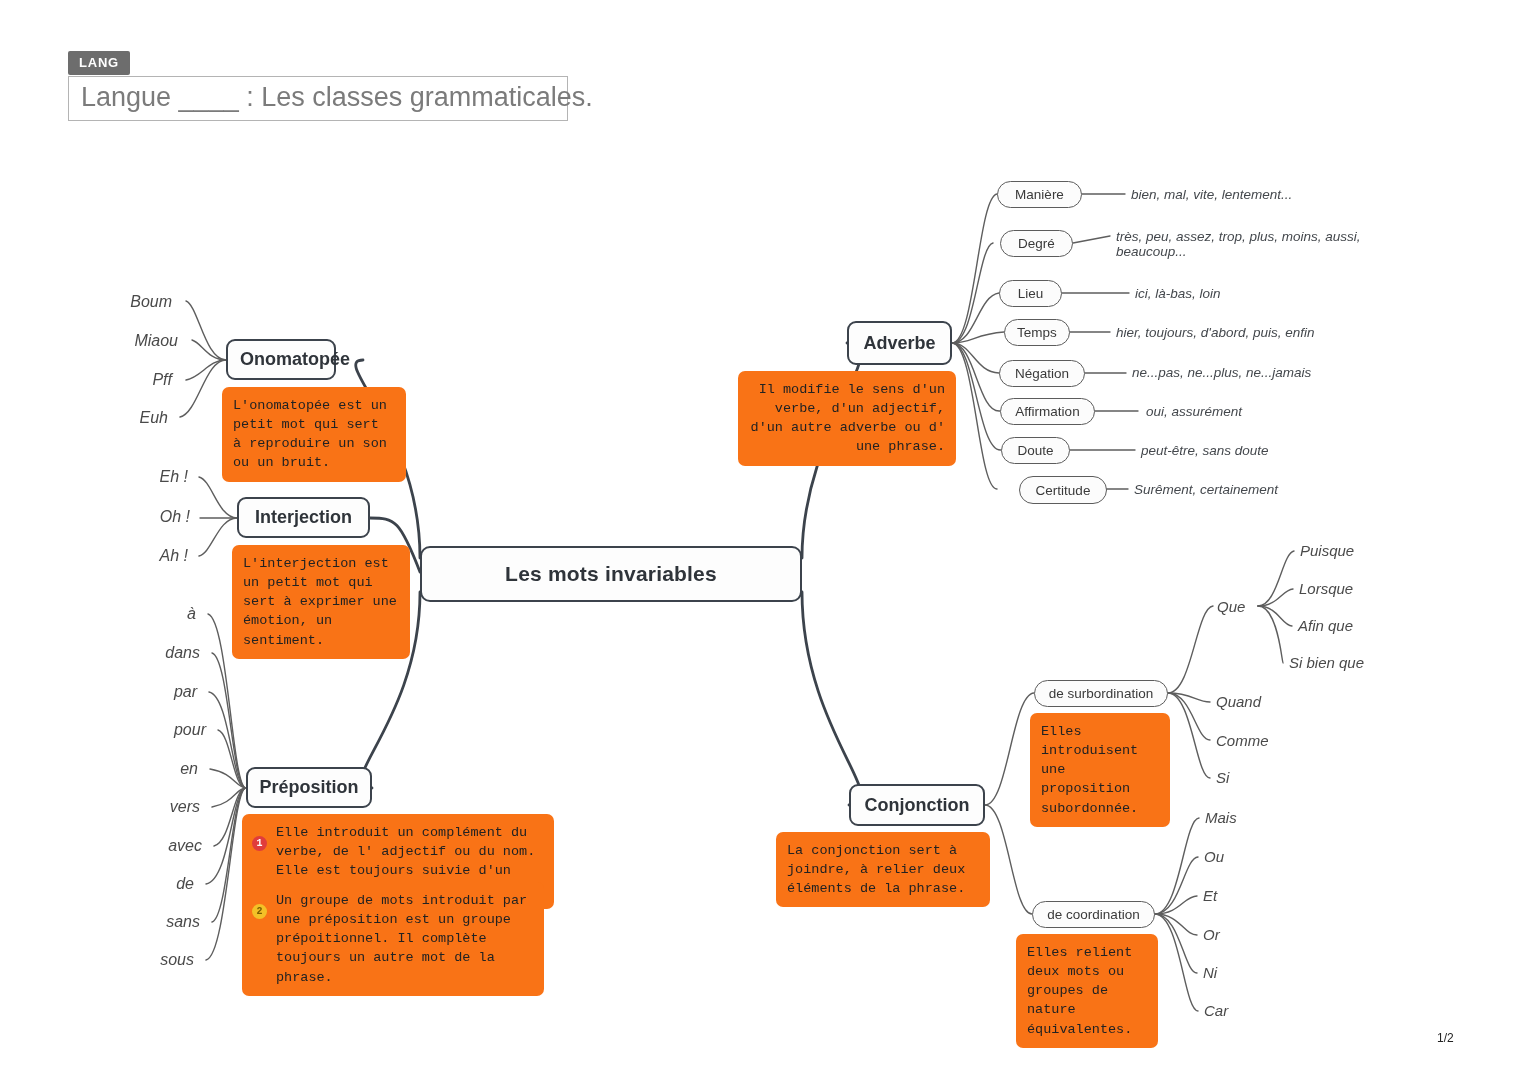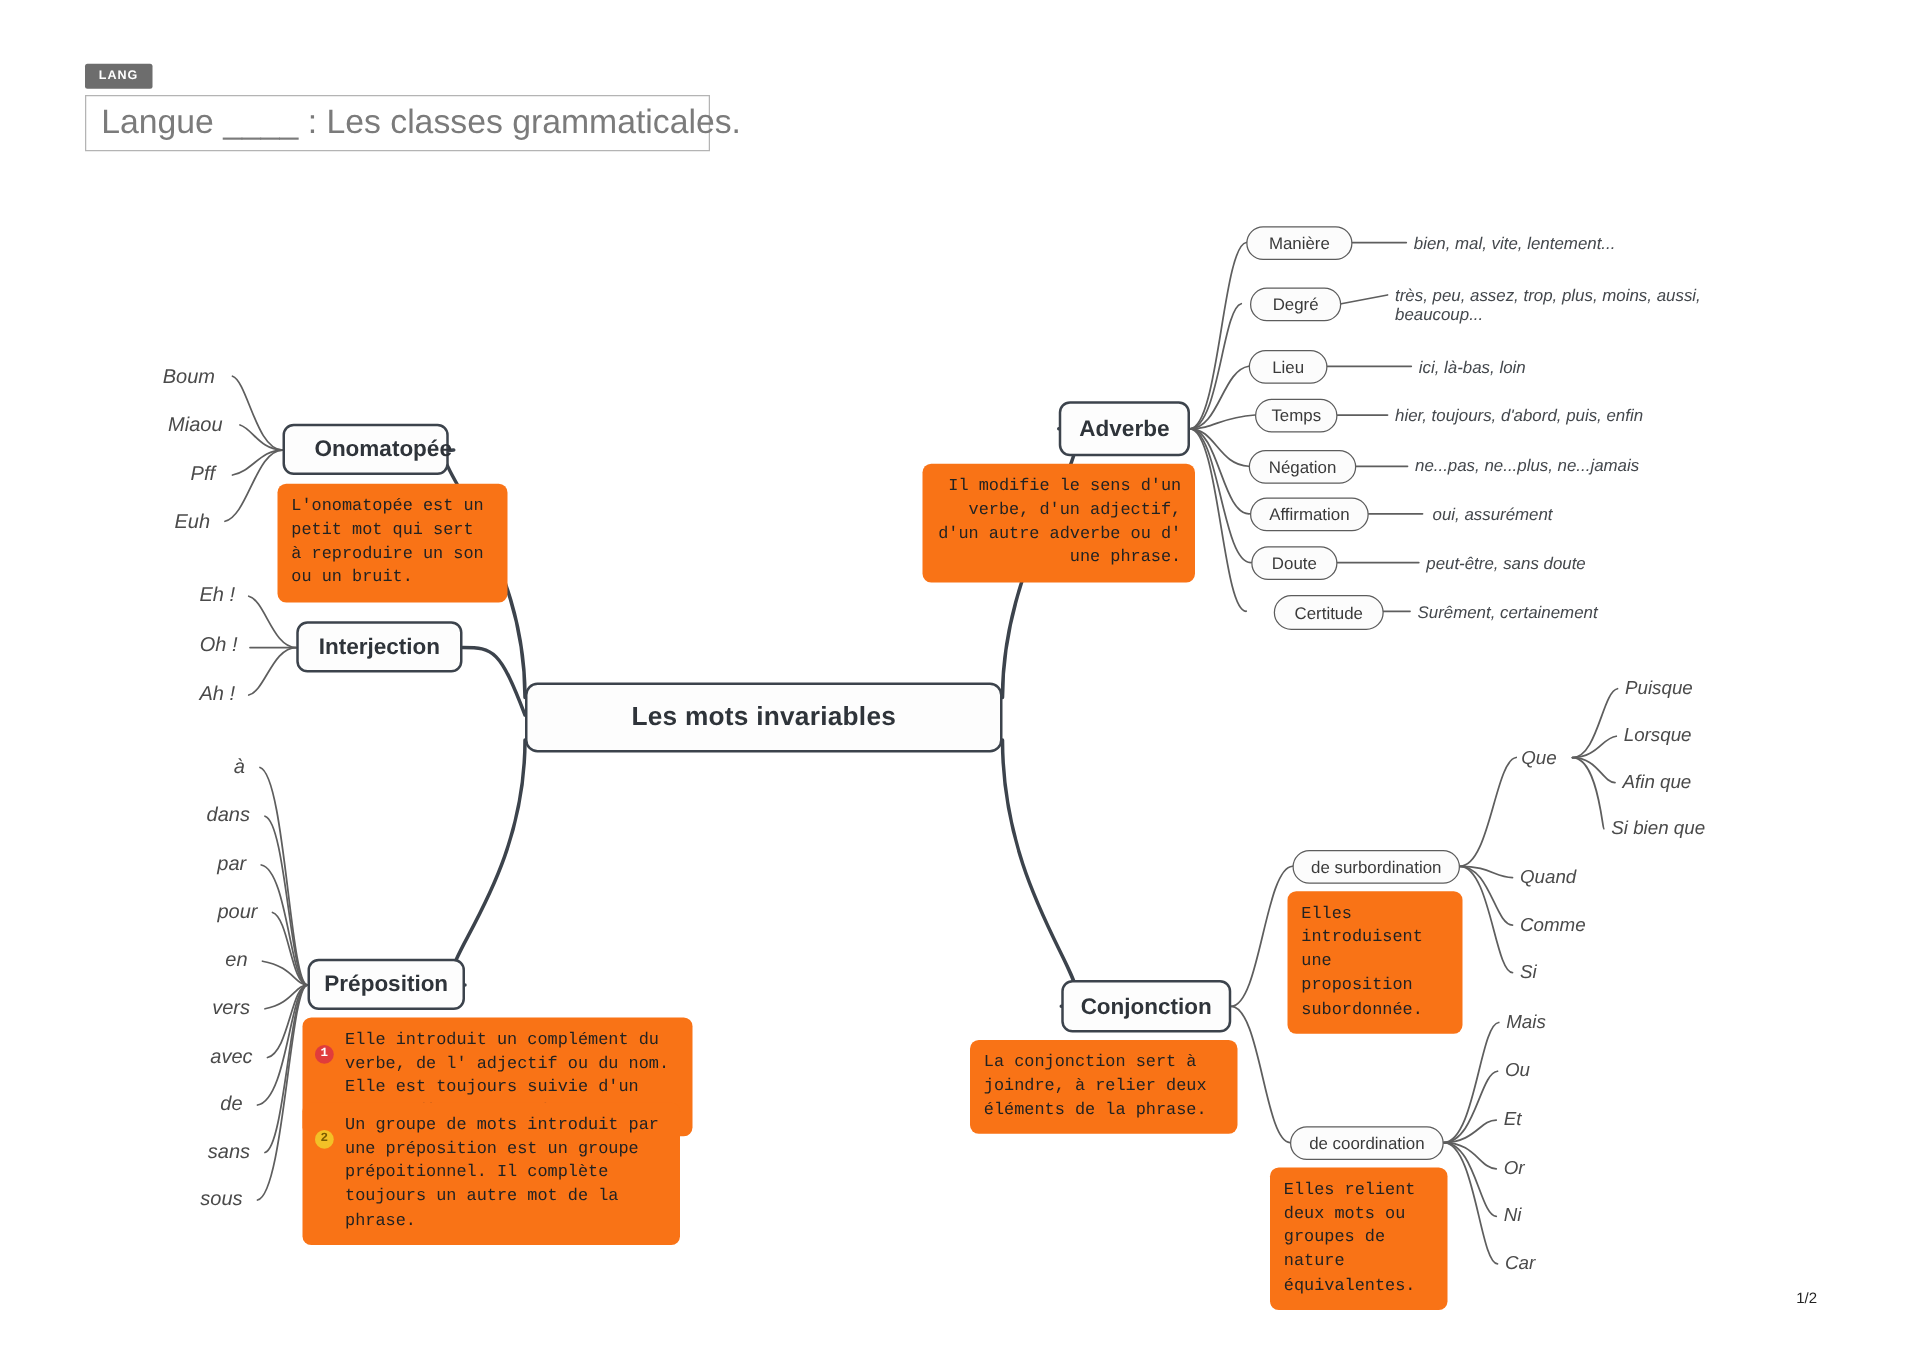--- a/index.html
+++ b/index.html
@@ -12,21 +12,21 @@
     position:relative;
     color:#3c4043;
   }
   .canvas{position:absolute;inset:0;}
   svg.links{position:absolute;left:0;top:0;width:1528px;height:1080px;pointer-events:none;}
 
   
   .hdr-tag{
     position:absolute;left:68px;top:51px;
     background:#6d6d6d;color:#fff;
-    font-size:10px;font-weight:bold;letter-spacing:.8px;
+    font-size:13px;font-weight:bold;letter-spacing:.8px;
     padding:4px 11px 5px 11px;
     border-radius:2px;
   }
   .hdr-title{
     position:absolute;left:68px;top:76px;
     width:500px;box-sizing:border-box;
     border:1px solid #b4b4b4;
     background:#fff;
     color:#7b7b7b;
     font-size:27px;
@@ -47,21 +47,21 @@
     display:flex;align-items:center;justify-content:center;
     font-weight:bold;
     color:#2f343a;
     z-index:4;
   }
   .node.central{
     left:420px;top:546px;width:382px;height:56px;
     font-size:21px;letter-spacing:.2px;border-radius:10px;
   }
   .node.main{font-size:18px;}
-  #n-onoma{left:226px;top:339px;width:133px;height:41px;padding-left:28px;}
+  #n-onoma{left:226px;top:339px;width:110px;height:41px;padding-left:28px;}
   #n-interj{left:237px;top:497px;width:133px;height:41px;}
   #n-prep{left:246px;top:767px;width:126px;height:41px;}
   #n-adv{left:847px;top:321px;width:105px;height:44px;}
   #n-conj{left:849px;top:784px;width:136px;height:42px;}
 
   
   .pill{
     position:absolute;box-sizing:border-box;
     background:#fcfcfc;
     border:1.6px solid #5c5c5c;
@@ -197,20 +197,21 @@
   <div class="node central">Les mots invariables</div>
 
   <div class="node main" id="n-onoma">Onomatopée</div>
   <div class="note" style="left:222px;top:387px;width:184px;">L'onomatopée est un petit mot qui sert à reproduire un son ou un bruit.</div>
   <div class="leaf r" style="left:172px;top:293px;">Boum</div>
   <div class="leaf r" style="left:178px;top:332px;">Miaou</div>
   <div class="leaf r" style="left:172px;top:371px;">Pff</div>
   <div class="leaf r" style="left:168px;top:409px;">Euh</div>
 
   <div class="node main" id="n-interj">Interjection</div>
+  <div class="note" style="left:232px;top:545px;width:178px;">L'interjection est un petit mot qui sert à exprimer une émotion, un sentiment.</div>
   <div class="leaf r" style="left:188px;top:468px;">Eh !</div>
   <div class="leaf r" style="left:190px;top:508px;">Oh !</div>
   <div class="leaf r" style="left:188px;top:547px;">Ah !</div>
 
   <div class="node main" id="n-prep">Préposition</div>
   <div class="note with-badge" style="left:242px;top:814px;width:312px;">
     <span class="badge red" style="top:22px;">1</span>
     <span>Elle introduit un complément du verbe, de l' adjectif ou du nom. Elle est toujours suivie d'un mot ou d'un groupe de mots.</span>
   </div>
   <div class="note with-badge" style="left:242px;top:882px;width:302px;">

